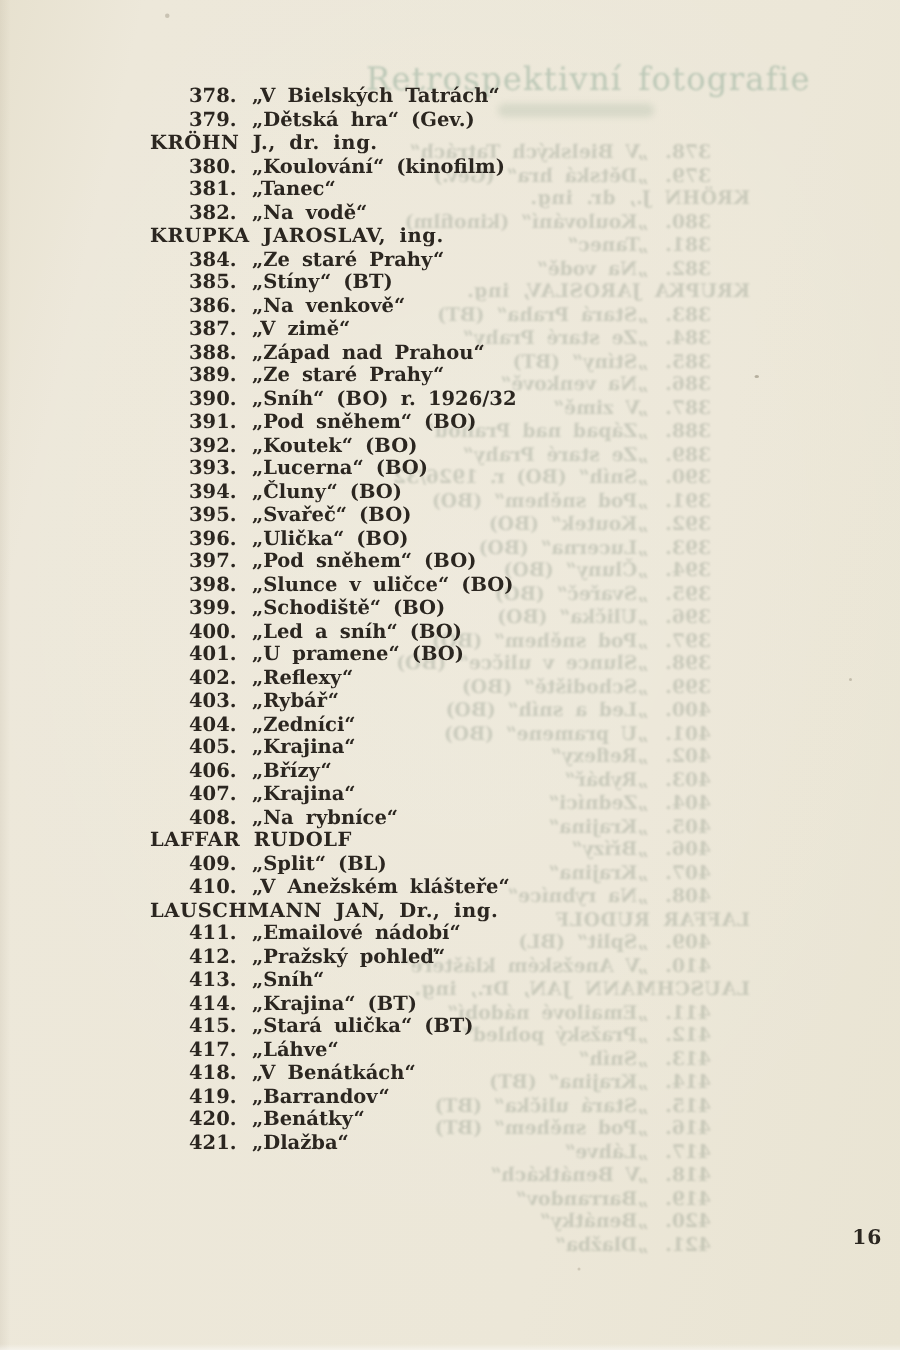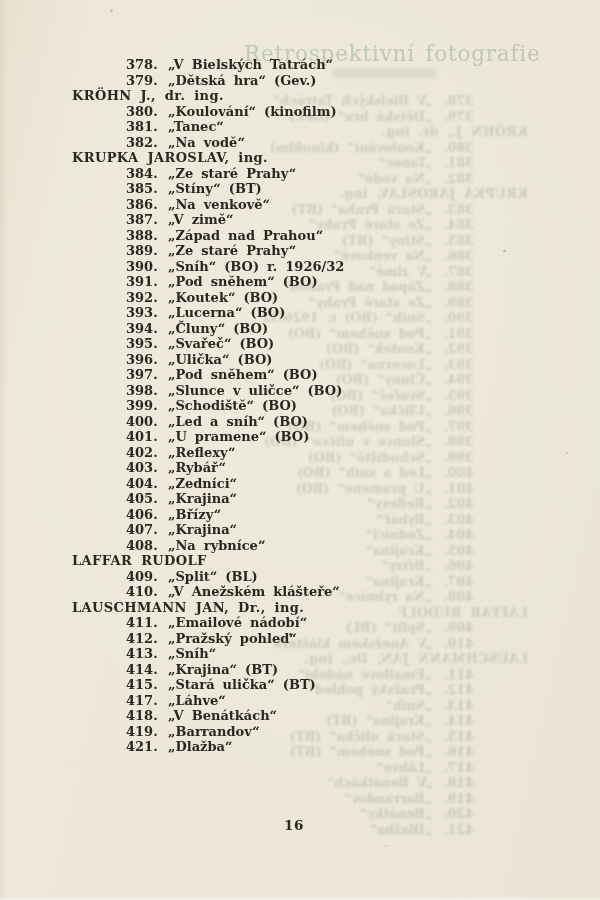--- a/index.html
+++ b/index.html
@@ -73,41 +73,41 @@
     color: #2b2620;
     font-size: 13px;
     font-weight: 700;
   }
   .row {
     height: 15.5px;
     line-height: 15.5px;
     white-space: nowrap;
   }
   .row.header {
-    padding-left: 72px;
+    padding-left: 100px;
     letter-spacing: 0.4px;
     word-spacing: 4px;
   }
   .row.entry {
     padding-left: 126px;
   }
   .num {
     display: inline-block;
     width: 42px;
   }
   .title {
     word-spacing: 3.5px;
   }
 
   .pagenum {
     position: absolute;
     top: 817px;
     left: 0;
     width: 588px;
-    text-align: center;
+    text-align: right;
     font-size: 13.5px;
     font-weight: 700;
     color: #2b2620;
     letter-spacing: 0.5px;
   }
 
   .speck {
     position: absolute;
     border-radius: 50%;
     background: rgba(95, 84, 62, 0.38);
@@ -216,20 +216,21 @@
       <div class="row entry"><span class="num">410.</span><span class="title">„V Anežském klášteře“</span></div>
       <div class="row header">LAUSCHMANN JAN, Dr., ing.</div>
       <div class="row entry"><span class="num">411.</span><span class="title">„Emailové nádobí“</span></div>
       <div class="row entry"><span class="num">412.</span><span class="title">„Pražský pohleď“</span></div>
       <div class="row entry"><span class="num">413.</span><span class="title">„Sníh“</span></div>
       <div class="row entry"><span class="num">414.</span><span class="title">„Krajina“ (BT)</span></div>
       <div class="row entry"><span class="num">415.</span><span class="title">„Stará ulička“ (BT)</span></div>
       <div class="row entry"><span class="num">417.</span><span class="title">„Láhve“</span></div>
       <div class="row entry"><span class="num">418.</span><span class="title">„V Benátkách“</span></div>
       <div class="row entry"><span class="num">419.</span><span class="title">„Barrandov“</span></div>
+      <div class="row entry"><span class="num">420.</span><span class="title">„Benátky“</span></div>
       <div class="row entry"><span class="num">421.</span><span class="title">„Dlažba“</span></div>
     </div>
 
   <div class="pagenum">16</div>
 
   <div class="speck s1"></div>
   <div class="speck s2"></div>
   <div class="speck s3"></div>
   <div class="speck s4"></div>
 

